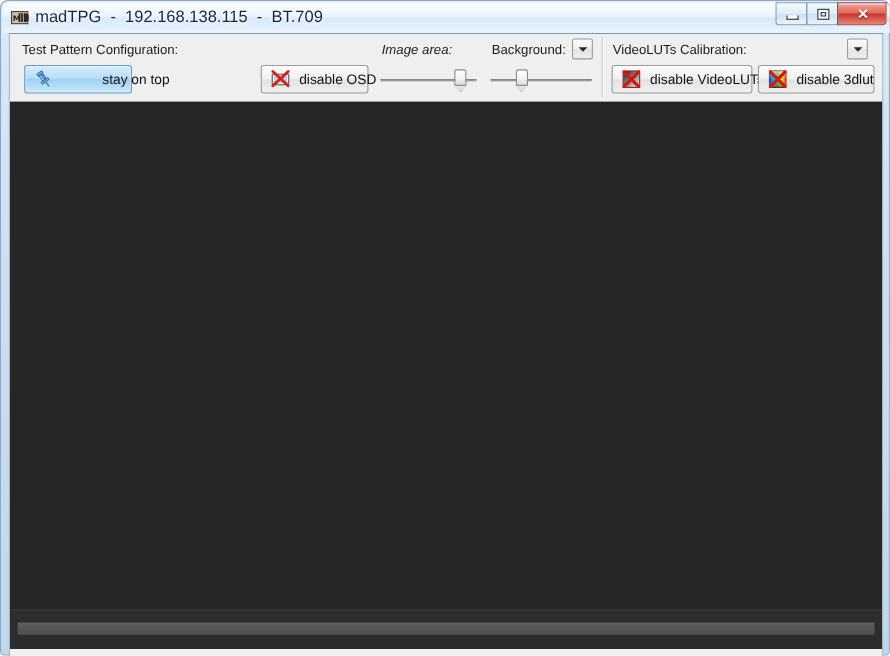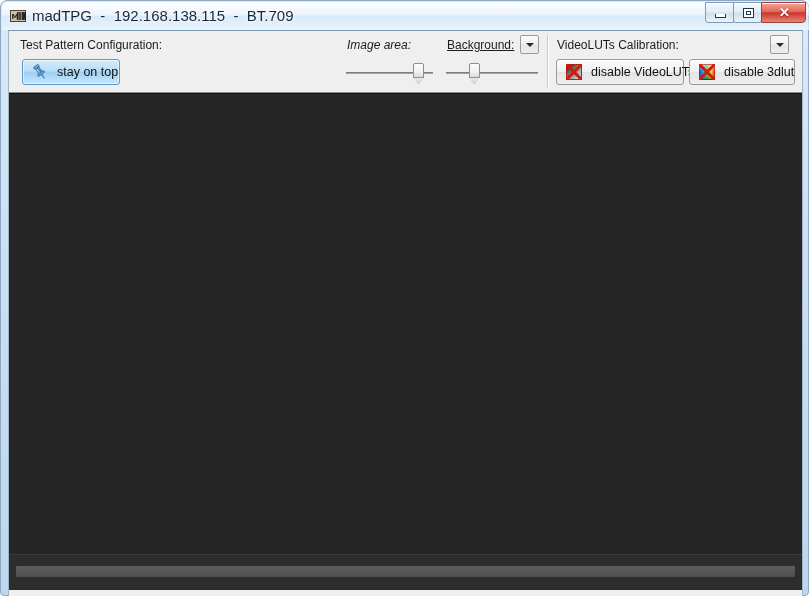--- a/index.html
+++ b/index.html
@@ -179,20 +179,21 @@
     padding: 0 9px 0 7px;
     font-size: 12.5px;
     color: #111;
     white-space: nowrap;
     box-shadow: inset 0 1px 0 rgba(255,255,255,0.85);
   }
   .tbtn.active {
     border-color: #5b9bd0;
     background: linear-gradient(to bottom, #d7ecfb 0%, #b9ddf6 45%, #9ed0f2 52%, #cbe8fb 100%);
     box-shadow: inset 0 0 0 1px rgba(255,255,255,0.55);
+    gap: 36px;
   }
   .tbtn .ico {
     width: 20px;
     height: 20px;
     margin-right: 7px;
     flex: 0 0 20px;
     position: relative;
   }
   .tbtn .lbl { line-height: 1; }
 
@@ -351,29 +352,46 @@
               <rect x="6.2" y="10.7" width="7.6" height="2.2" rx="0.5" fill="#6aa8e0" stroke="#2b5f94" stroke-width="0.7"></rect>
               <rect x="9.4" y="12.9" width="1.2" height="5" fill="#3d7cbf"></rect>
               <rect x="8.6" y="5.6" width="1" height="4.6" fill="#bcdcf7"></rect>
             </g>
           </svg>
         </span>
         <span class="lbl">stay on top</span>
       </div>
 
 
+      <div class="tbtn" style="left:228px; top:28px; width:98px;">
+        <span class="ico">
+          <svg width="20" height="20" viewBox="0 0 20 20">
+            <rect x="2.5" y="5.5" width="15" height="9.5" rx="1" fill="#f4f4f4" stroke="#555" stroke-width="1"></rect>
+            <rect x="4" y="7" width="12" height="6.5" fill="#4a90d9" opacity="0.35"></rect>
+            <g stroke="#cfcfcf" stroke-width="0.8">
+              <line x1="4.5" y1="9" x2="15.5" y2="9"></line>
+              <line x1="4.5" y1="11" x2="15.5" y2="11"></line>
+            </g>
+            <g stroke="#e01b10" stroke-width="2.6" stroke-linecap="round">
+              <line x1="3" y1="3" x2="17" y2="16"></line>
+              <line x1="17" y1="3" x2="3" y2="16"></line>
+            </g>
+          </svg>
+        </span>
+        <span class="lbl">disable OSD</span>
+      </div>
 
       <div class="group-label nosel" style="left:338px; top:7px;font-style:italic;">Image area:</div>
 
       <div class="slider" style="left:337px; top:30px; width:87px;">
         <div class="track"></div>
         <div class="thumb" style="left:83%;"></div>
       </div>
 
-      <div class="group-label nosel" style="left:438px; top:7px;text-decoration:underline;">Background:</div>
+      <div class="group-label nosel" style="left:438px; top:7px;">Background:</div>
 
       <div class="slider" style="left:437px; top:30px; width:92px;">
         <div class="track"></div>
         <div class="thumb" style="left:30%;"></div>
       </div>
 
       <div class="ddbtn" style="left:511px; top:4px;"></div>
 
       <div class="panel-divider" style="left:538px;"></div>
 

